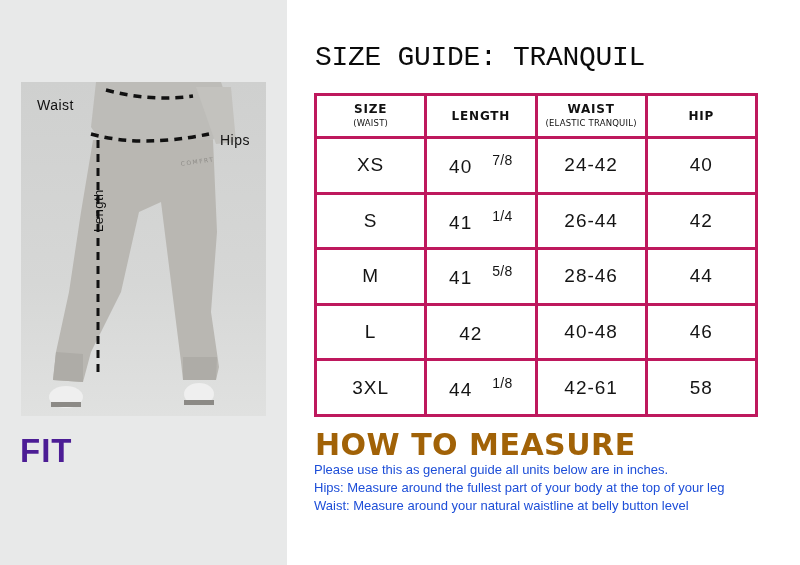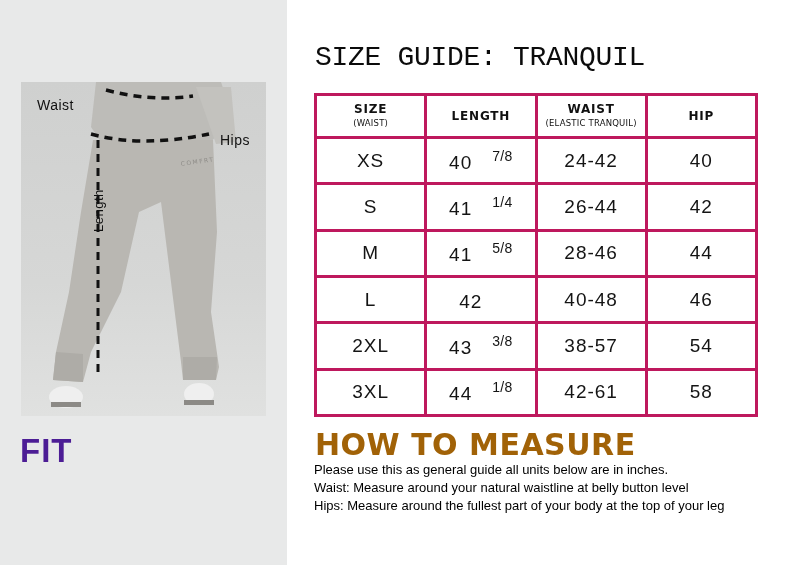--- a/index.html
+++ b/index.html
@@ -63,21 +63,21 @@
     letter-spacing: 1px; color: #141414;
   }
   table.size-table td .frac { font-size: 14px; vertical-align: 8px; margin-left: 20px; letter-spacing: 0.3px; }
   .measure-title {
     position: absolute; left: 315px; top: 427px;
     font-family: "DejaVu Sans", sans-serif; font-weight: bold; font-size: 30px;
     letter-spacing: 0.5px; color: #a16207;
   }
   .measure-lines {
     position: absolute; left: 314px; top: 461px; width: 470px;
-    font-family: "Liberation Sans", sans-serif; font-size: 13px; line-height: 18.2px; color: #000000;
+    font-family: "Liberation Sans", sans-serif; font-size: 13px; line-height: 18.2px; color: #1d4ed8;
   }
   .measure-lines div { margin: 0; }
 </style>
 </head>
 <body>
 
 <div class="left-panel">
   <div class="photo">
     <svg width="245" height="334" viewBox="0 0 245 334">
 
@@ -148,32 +148,26 @@
       <td>28-46</td>
       <td>44</td>
     </tr>
     <tr>
       <td>L</td>
       <td><span>42</span><span class="frac"></span></td>
       <td>40-48</td>
       <td>46</td>
     </tr>
     <tr>
-      <td>2XL</td>
-      <td><span>43</span><span class="frac">3/8</span></td>
-      <td>38-57</td>
-      <td>54</td>
-    </tr>
-    <tr>
       <td>3XL</td>
       <td><span>44</span><span class="frac">1/8</span></td>
       <td>42-61</td>
       <td>58</td>
     </tr>
   </tbody>
 </table>
 
 <div class="measure-title">HOW TO MEASURE</div>
 <div class="measure-lines">
   <div>Please use this as general guide all units below are in inches.</div>
+  <div>Hips: Measure around the fullest part of your body at the top of your leg</div>
   <div>Waist: Measure around your natural waistline at belly button level</div>
-  <div>Hips: Measure around the fullest part of your body at the top of your leg</div>
 </div>
 
 </body></html>

